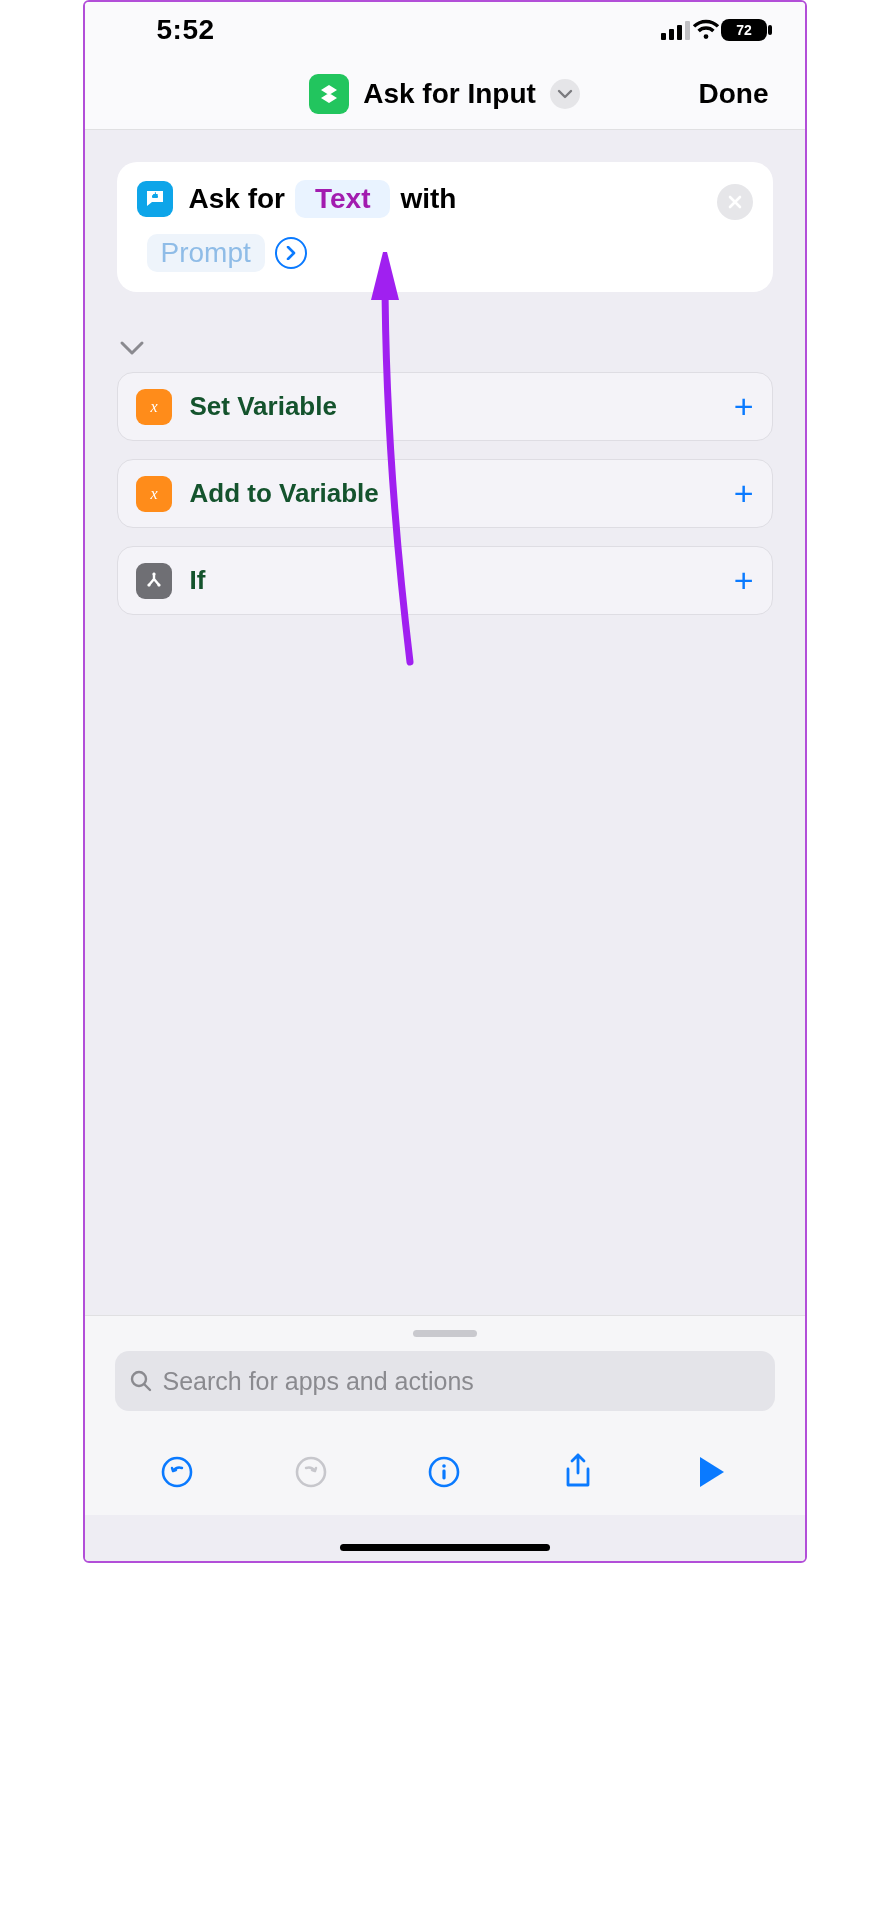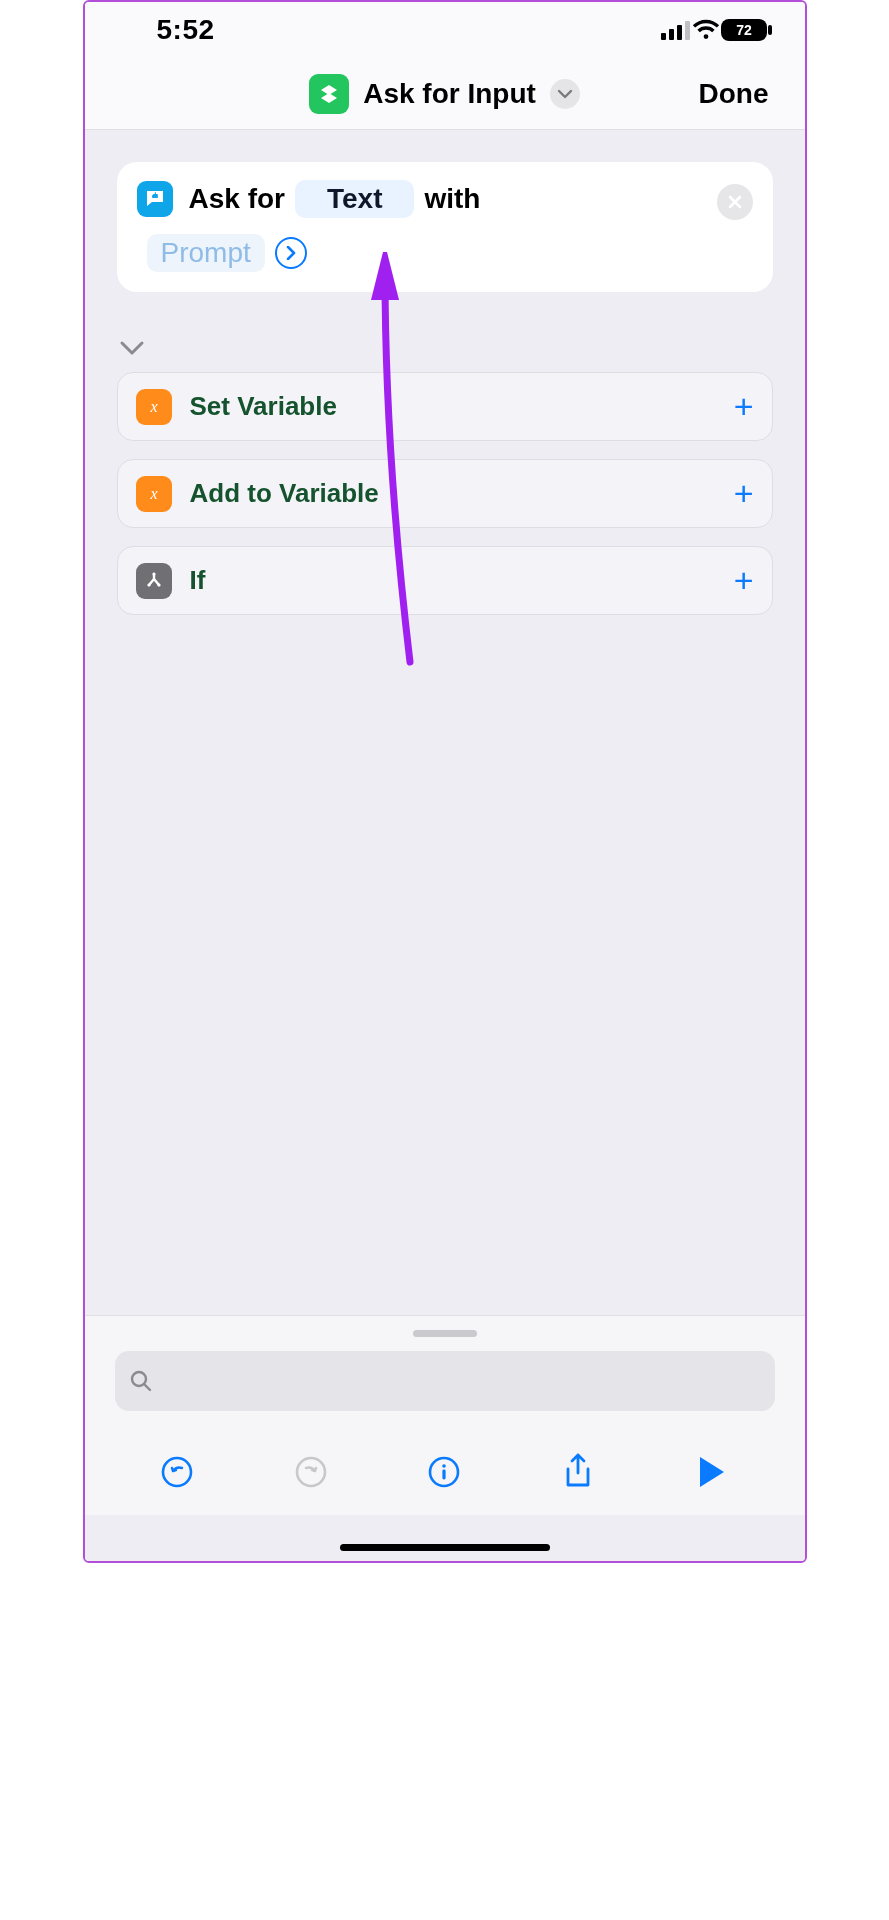--- a/index.html
+++ b/index.html
@@ -13,21 +13,21 @@
 .nav-bar{height:72px;display:flex;align-items:center;justify-content:center;position:relative;border-bottom:1px solid #e0e0e2;background:#fafafc}
 .nav-center{display:flex;align-items:center;gap:14px}
 .shortcut-app-icon{width:40px;height:40px;border-radius:9px;background:#22c55e;display:flex;align-items:center;justify-content:center}
 .nav-title{font-size:28px;font-weight:700;color:#000}
 .nav-chev{width:30px;height:30px;border-radius:50%;background:#e5e5e8;display:flex;align-items:center;justify-content:center}
 .nav-done{position:absolute;right:36px;font-size:28px;font-weight:600;color:#000000}
 .workspace{flex:1;background:#eeedf3;padding:32px;overflow:hidden}
 .action-card{background:#fff;border-radius:20px;padding:18px 20px 20px 20px;display:flex;flex-wrap:wrap;align-items:center;gap:8px 10px;position:relative}
 .ask-icon{width:36px;height:36px;border-radius:9px;background:#0ea5e9;display:flex;align-items:center;justify-content:center;margin-right:6px}
 .ask-text{font-size:28px;font-weight:700;color:#000}
-.token{background:#e9f3ff;color:#0f172a;font-size:28px;font-weight:600;border-radius:10px;padding:3px 32px}
+.token{background:#e9f3ff;color:#a21caf;font-size:28px;font-weight:600;border-radius:10px;padding:3px 20px}
 .token-faded{background:#eef4fb;color:#8fbce7;font-size:28px;font-weight:400;border-radius:10px;padding:3px 14px}
 .disclosure{width:32px;height:32px;border:2.5px solid #0a7aff;border-radius:50%;display:flex;align-items:center;justify-content:center}
 .delete-pill{position:absolute;right:20px;top:22px;width:36px;height:36px;border-radius:50%;background:#e6e6e9;display:flex;align-items:center;justify-content:center}
 .section-header{display:flex;align-items:center;justify-content:space-between;margin:48px 2px 16px 2px;color:#8a8a8f;font-size:26px;font-weight:500}
 .section-chev svg{display:block}
 .sugg{background:#f4f3f8;border:1px solid #dedde3;border-radius:16px;padding:14px 18px;display:flex;align-items:center;gap:18px;margin-bottom:18px}
 .sugg-icon{width:36px;height:36px;border-radius:9px;display:flex;align-items:center;justify-content:center}
 .sugg-icon.orange{background:#ff8c1a}
 .sugg-icon.gray{background:#6f6f74}
 .sugg-label{flex:1;font-size:26px;font-weight:700;color:#14532d}
@@ -164,20 +164,21 @@
     <path d="M45 410 Q20 200 20 20" stroke="#a020f0" stroke-width="7" fill="none" marker-end="url(#ah)" stroke-linecap="round"></path>
   </svg>
 
   <div class="bottom-panel">
     <div class="grabber"></div>
     <div class="search-wrap">
       <svg width="24" height="24" viewBox="0 0 24 24">
           <circle cx="10" cy="10" r="7" stroke="#8a8a8f" stroke-width="2.4" fill="none"></circle>
           <path d="M15 15l6 6" stroke="#8a8a8f" stroke-width="2.4" stroke-linecap="round"></path>
         </svg>
+      <span class="placeholder">Search for apps and actions</span>
     </div>
     <div class="toolbar">
       <span class="tool-btn">
         <svg width="34" height="34" viewBox="0 0 34 34">
             <circle cx="17" cy="17" r="14" stroke="#0a7aff" stroke-width="2.6" fill="none"></circle>
             <path d="M20 10a8 8 0 00-9 3l-1-3m1 3l3-1" stroke="#0a7aff" stroke-width="2.4" fill="none" stroke-linecap="round" stroke-linejoin="round" transform="translate(2,3)"></path>
           </svg>
       </span>
       <span class="tool-btn">
         <svg width="34" height="34" viewBox="0 0 34 34">

